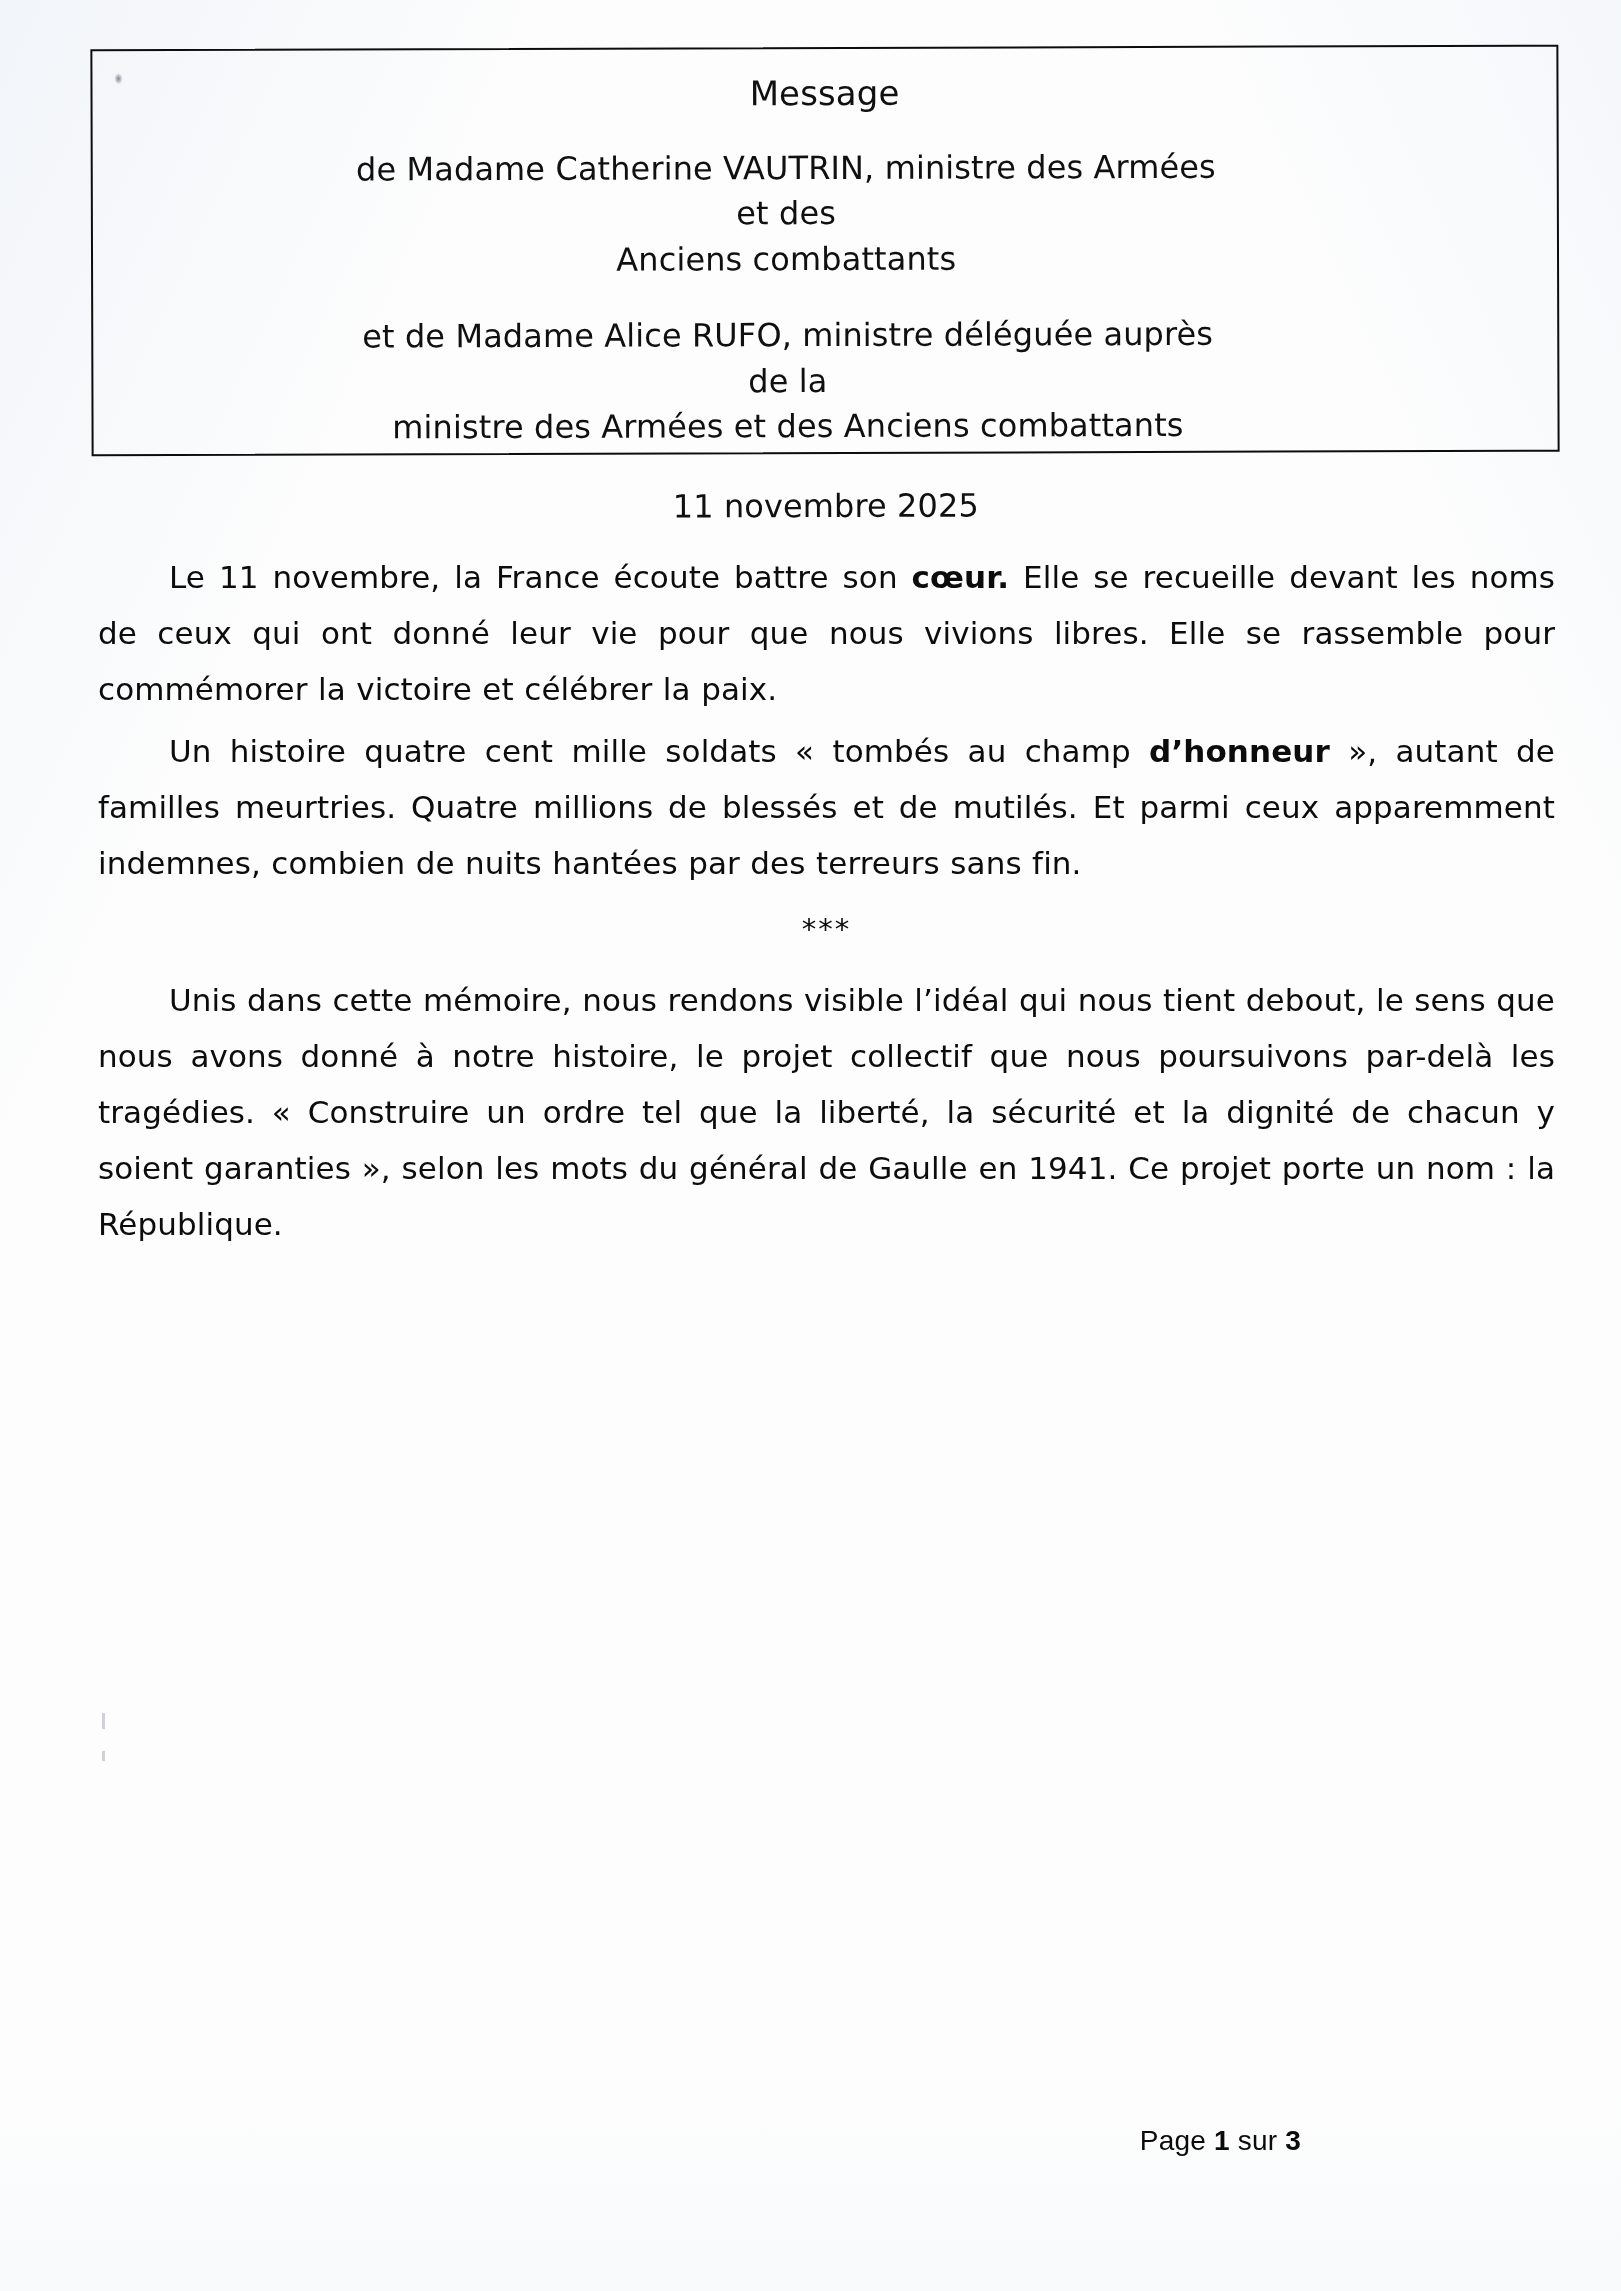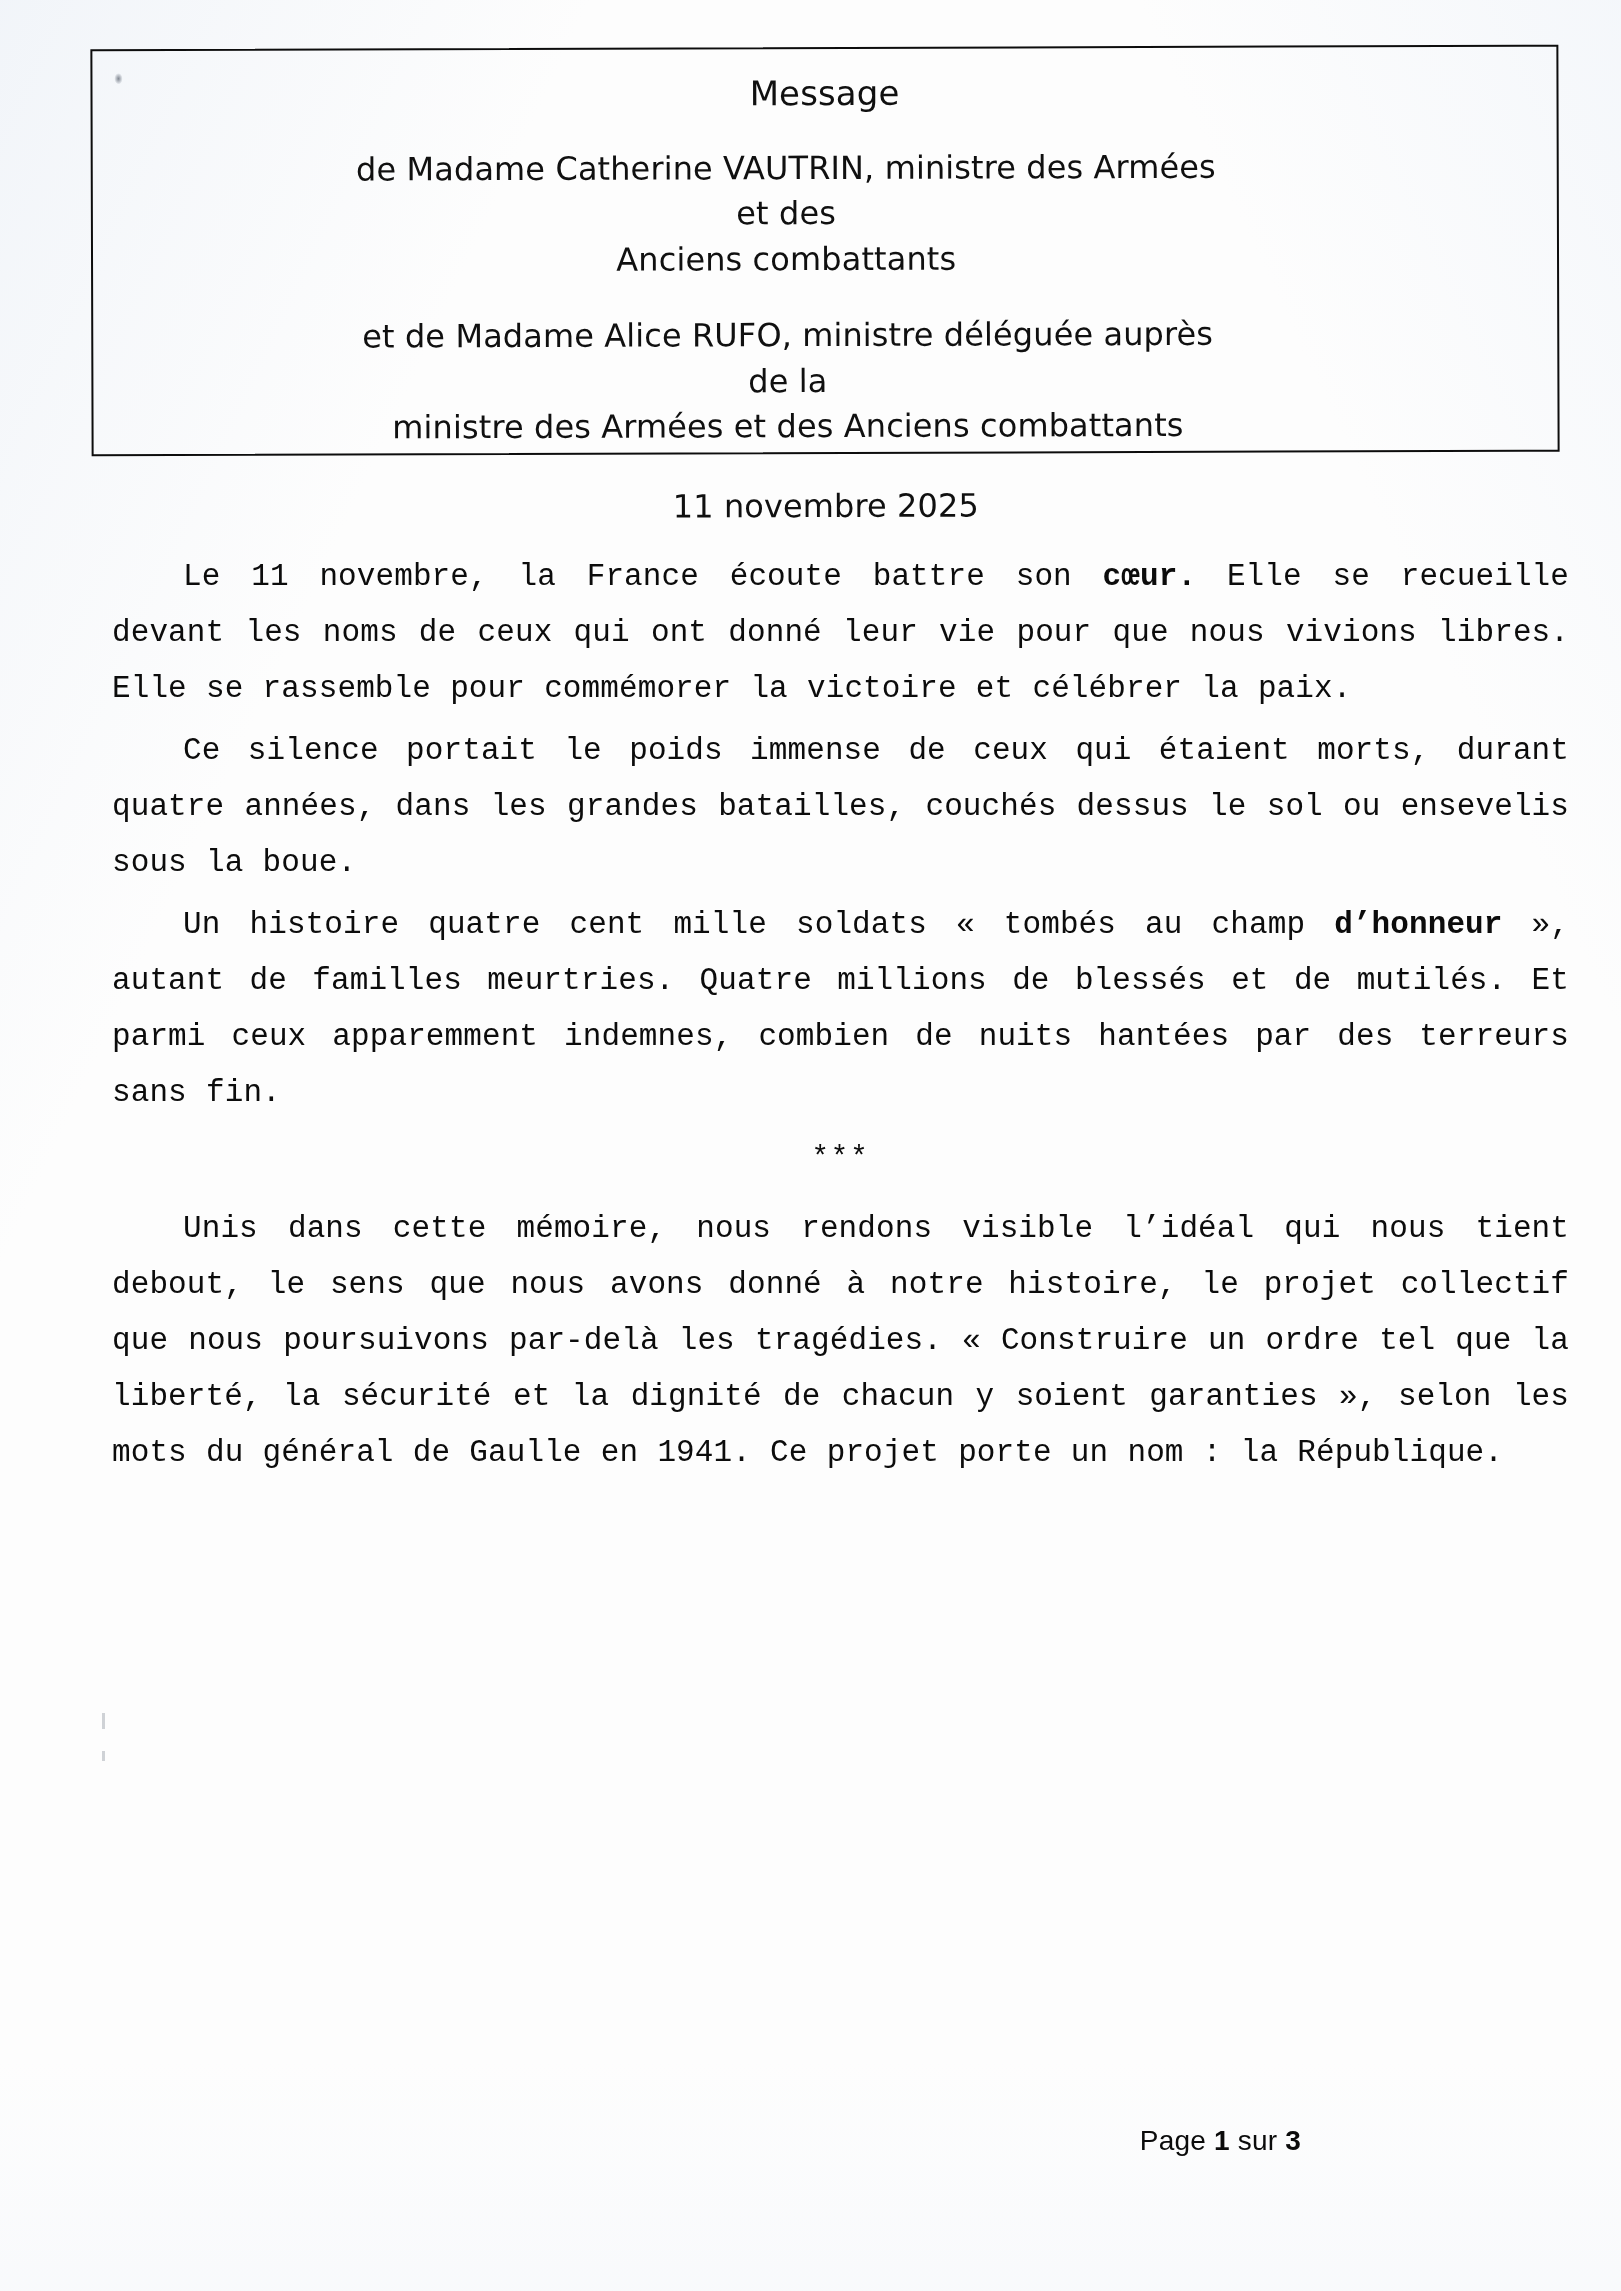--- a/index.html
+++ b/index.html
@@ -81,24 +81,23 @@
     top: 21.6px;
     width: 8.8px;
     height: 11.8px;
     background: radial-gradient(ellipse at 50% 50%, rgba(90,98,110,0.75) 0%, rgba(150,158,170,0.25) 60%, rgba(255,255,255,0) 75%);
     border-radius: 50% 50% 45% 55%;
   }
 
   
   .body-area {
     position: absolute;
-    left: 112px;
+    left: 98px;
     top: 549px;
     width: 1457px;
-    font-family: Liberation Mono, monospace;
   }
   p.para {
     margin: 0 0 5.9px 0;
     font-size: 31px;
     line-height: 56px;
     text-align: justify;
     text-indent: 71px;
     color: #0c0c0c;
     letter-spacing: 0.1px;
     word-spacing: 0.5px;
@@ -158,21 +157,20 @@
 
       <div class="hdr-line hdr-date">11 novembre 2025</div>
     </div>
   </div>
 
   <div class="body-area">
 
     <p class="para"><span>Le 11 novembre, la France écoute battre son </span><b>cœur.</b><span> Elle se recueille devant les noms de ceux qui ont donné leur vie pour que nous vivions libres. Elle se rassemble pour commémorer la victoire et célébrer la paix.</span></p>
 
 
-    <p class="para">Ce silence portait le poids immense de ceux qui étaient morts, durant quatre années, dans les grandes batailles, couchés dessus le sol ou ensevelis sous la boue.</p>
 
     <p class="para"><span>Un histoire quatre cent mille soldats « tombés au champ </span><b>d’honneur</b><span> », autant de familles meurtries. Quatre millions de blessés et de mutilés. Et parmi ceux apparemment indemnes, combien de nuits hantées par des terreurs sans fin.</span></p>
 
     <div class="stars">***</div>
 
 
     <p class="para">Unis dans cette mémoire, nous rendons visible l’idéal qui nous tient debout, le sens que nous avons donné à notre histoire, le projet collectif que nous poursuivons par-delà les tragédies. « Construire un ordre tel que la liberté, la sécurité et la dignité de chacun y soient garanties », selon les mots du général de Gaulle en 1941. Ce projet porte un nom : la République.</p>
 
   </div>
 

